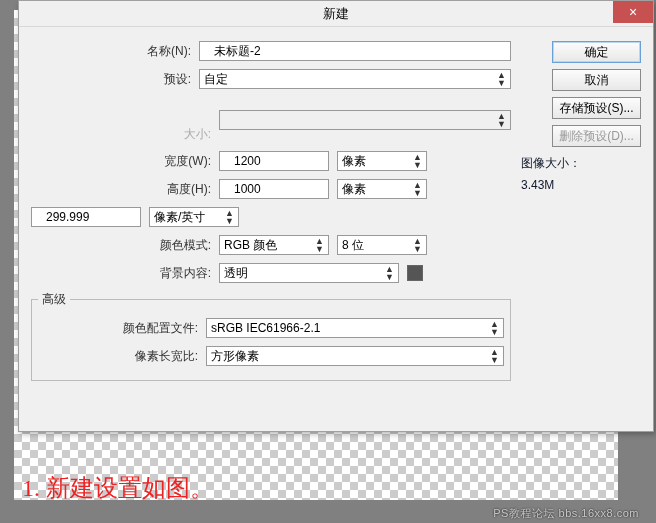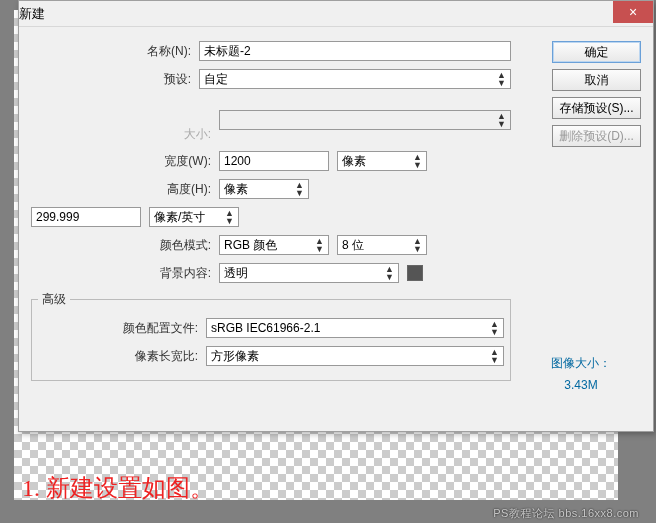--- a/index.html
+++ b/index.html
@@ -45,21 +45,21 @@
     left: 18px; top: 0;
     width: 636px; height: 432px;
     background: #f0f0f0;
     border: 1px solid #9f9f9f;
     box-shadow: 2px 2px 6px rgba(0,0,0,0.3);
   }
   .titlebar {
     height: 26px;
     background: #f0f0f0;
     border-bottom: 1px solid #d8d8d8;
-    display: flex; align-items: center; 
+    display: flex; align-items: center; justify-content: center;
     position: relative;
   }
   .title { font-size: 13px; }
   .closebtn {
     position: absolute; right: 0; top: 0;
     width: 40px; height: 22px;
     background: #c75050;
     color: #fff;
     display: flex; align-items: center; justify-content: center;
     font-size: 14px; line-height: 1;
@@ -95,21 +95,21 @@
   }
   .rowlabel {
     width: 110px; text-align: right;
     color: #333;
   }
   .rowlabel.disabled { color: #aaa; margin-top: 29px; }
   input[type=text] {
     height: 20px;
     border: 1px solid #999;
     background: #fff;
-    padding: 1px 4px;
+    padding: 1px 14px;
     font-size: 12px;
     font-family: inherit;
   }
   .select {
     height: 20px;
     border: 1px solid #999;
     background: #fff;
     padding: 8px 4px;
     display: flex; align-items: center; justify-content: space-between;
     font-size: 12px;
@@ -124,23 +124,22 @@
   fieldset {
     border: 1px solid #bbb;
     margin-top: 8px;
     padding: 10px 6px 6px 6px;
   }
   legend { padding: 0 4px; color:#333; }
   .swatch {
     width: 16px; height: 16px; background:#555; border:1px solid #666;
   }
   .imgsize {
-    margin-top: 200px;
-    text-align: center;
-    color: #0369a1;
+    text-align: left;
+    color: #0f172a;
     line-height: 1.8;
   }
 </style>
 </head>
 <body>
 
 <div class="checker"></div>
 
 <div class="caption">1. 新建设置如图。</div>
 <div class="watermark">PS教程论坛 bbs.16xx8.com</div>
@@ -184,20 +183,21 @@
         <div class="select" style="width:90px">
           <span>像素</span>
           <span class="arrows">
               <span>▲</span>
               <span>▼</span>
             </span>
         </div>
       </div>
       <div class="row">
         <div class="rowlabel" style="width:180px">高度(H):</div>
+        <input type="text" style="width: 110px;" value="1000">
         <div class="select" style="width:90px">
           <span>像素</span>
           <span class="arrows">
               <span>▲</span>
               <span>▼</span>
             </span>
         </div>
       </div>
       <div class="row">
         <input type="text" style="width: 110px;" value="299.999">

